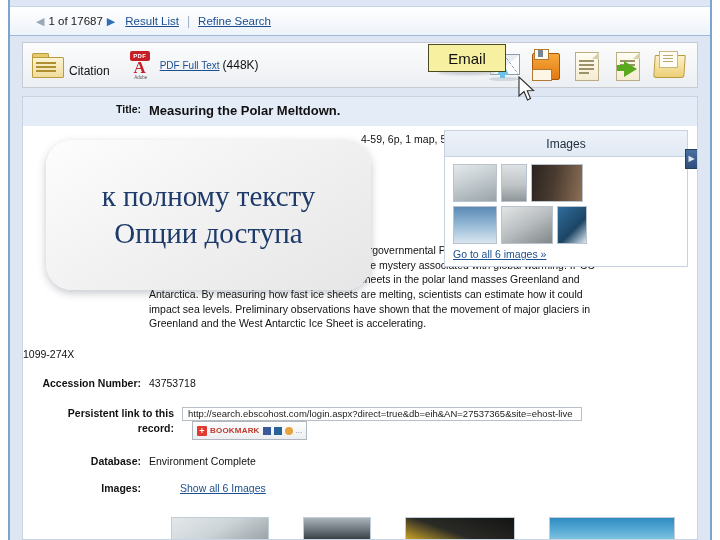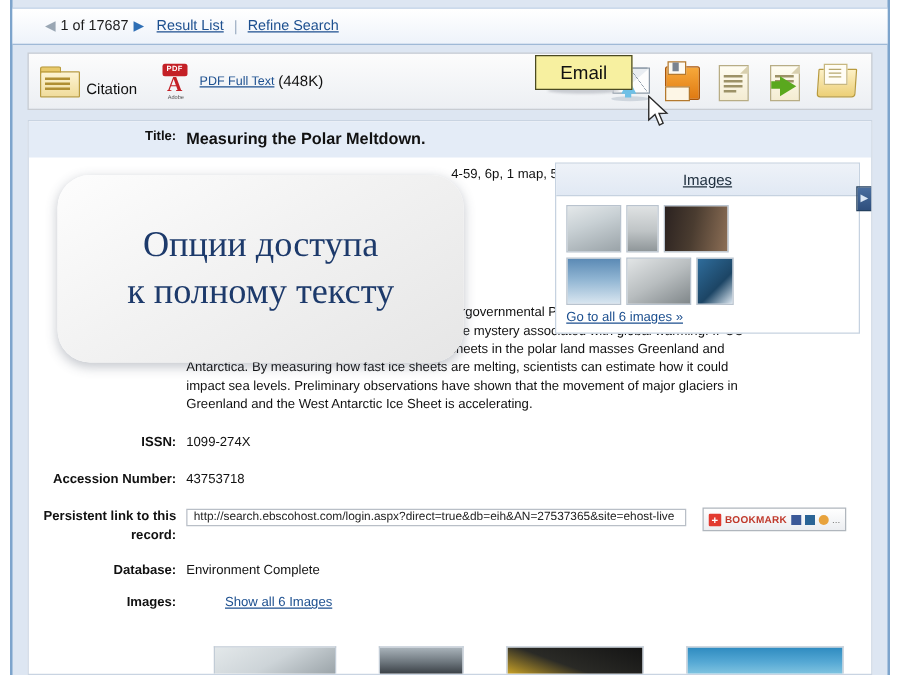--- a/index.html
+++ b/index.html
@@ -166,21 +166,21 @@
   #body-area{position:relative;padding-top:4px;}
 
   #images-panel{
     position:absolute;right:9px;top:4px;width:244px;
     border:1px solid #c6d2e0;background:#fff;box-sizing:border-box;
   }
   #images-head{
     height:25px;background:linear-gradient(#eef2f8,#e1e9f4);
     border-bottom:1px solid #c6d2e0;
     display:flex;align-items:center;justify-content:center;
-    font-size:12px;color:#20303f;text-decoration:underline;
+    font-size:12px;color:#20303f;
   }
   #images-body{padding:7px 8px 6px 8px;}
   .thumb-row{display:flex;gap:4px;margin-bottom:4px;}
   .thumb{height:38px;border:1px solid #b9c3ce;box-sizing:border-box;}
   #go-all{
     color:#1c4f8f;text-decoration:underline;font-size:10.5px;cursor:pointer;display:inline-block;text-align:right;
   }
 
   .subject-link{
     color:#1c4f8f;text-decoration:underline;font-size:10.5px;cursor:pointer;
@@ -364,30 +364,29 @@
           <span class="subject-link">GREENLAND</span>
         </div>
       </div>
 
       <div class="row" style="margin-top:6px;">
         <div class="lbl">Abstract:</div>
         <div class="val" id="abstract-text">The article offers a look at the efforts of the Intergovernmental Panel on Climate Change (IPCC), an international panel of scientists, to resolve the mystery associated with global warming. IPCC launched efforts to analyze the melting of ice sheets in the polar land masses Greenland and Antarctica. By measuring how fast ice sheets are melting, scientists can estimate how it could impact sea levels. Preliminary observations have shown that the movement of major glaciers in Greenland and the West Antarctic Ice Sheet is accelerating.</div>
       </div>
 
       <div class="row" style="margin-top:12px;">
-        <div class="lbl">ISSN:</div>
         <div class="val">1099-274X</div>
       </div>
 
       <div class="row" style="margin-top:10px;">
         <div class="lbl">Accession Number:</div>
         <div class="val">43753718</div>
       </div>
 
-      <div class="row" style="margin-top:12px;">
+      <div class="row" style="margin-top:12px;margin-left:33px;">
         <div class="lbl">Persistent link to this record:</div>
         <div class="val">
           <input id="persist-input" type="text" readonly="" value="http://search.ebscohost.com/login.aspx?direct=true&amp;db=eih&amp;AN=27537365&amp;site=ehost-live" style="">
           <span id="bookmark-widget">
             <span id="bm-plus">+</span>
             <span id="bm-text">BOOKMARK</span>
             <span class="bm-chip" style="background:#3b5998;"></span>
             <span class="bm-chip" style="background:#2a6496;"></span>
             <span class="bm-chip" style="background:#e8a33d;border-radius:50%;"></span>
             <span id="bm-dots">...</span>
@@ -416,17 +415,17 @@
       <span class="bstrip" style="width:126px;background:linear-gradient(180deg,#2e8bc0 0%,#55a8d4 55%,#7fc3e0 100%);"></span>
     </div>
 
     <div id="collapse-tab">
       <span class="gl">▶</span>
     </div>
 
   </div>
 
   <div id="callout">
+    <div>к полному тексту</div>
     <div>Опции доступа</div>
-    <div>к полному тексту</div>
   </div>
 
 </div>
 
 </body></html>

